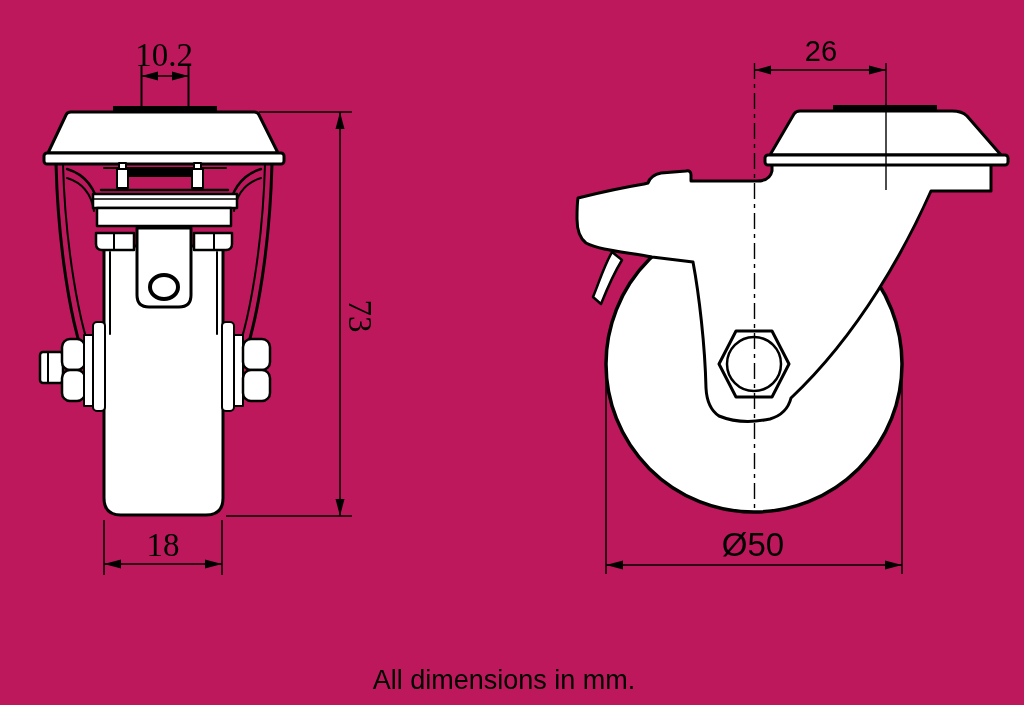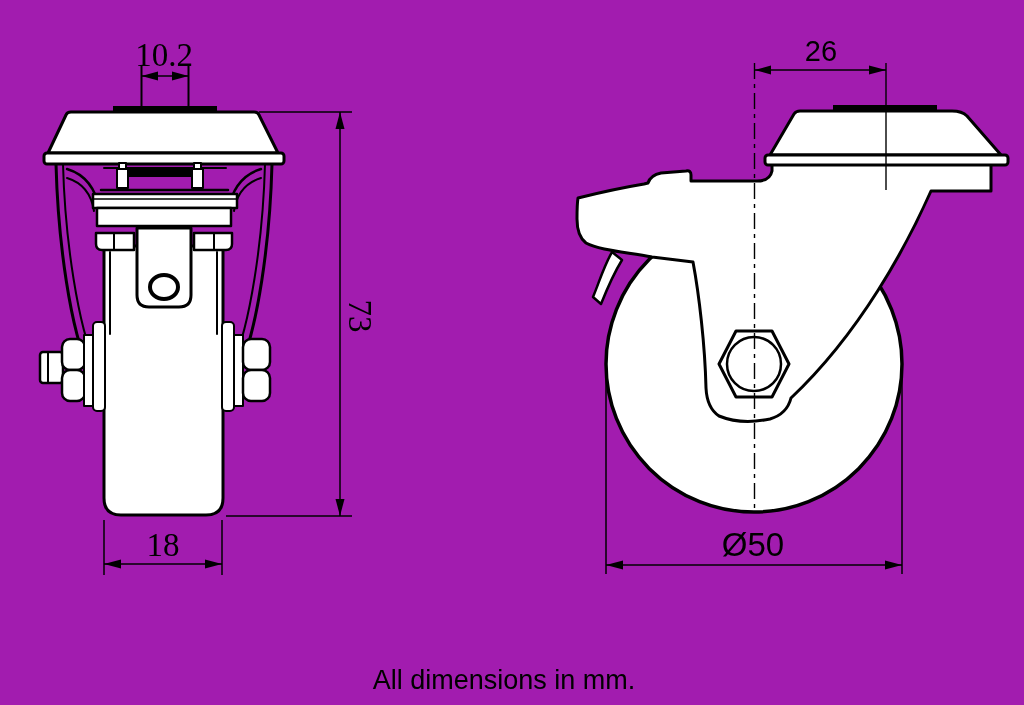--- a/index.html
+++ b/index.html
@@ -1,16 +1,16 @@
 <!DOCTYPE html>
 <html><head>
 <meta charset="utf-8">
 <style>
   html,body{margin:0;padding:0;background:#ffffff;}
-  .page{position:relative;width:1024px;height:705px;background:#a21caf;overflow:hidden;
+  .page{position:relative;width:1024px;height:705px;background:#be185d;overflow:hidden;
         font-family:"Liberation Serif", serif;}
   svg{position:absolute;left:0;top:0;}
   .dim-serif{font-family:"Liberation Serif", serif;font-size:33px;fill:#000;}
   .dim-sans{font-family:"Liberation Sans", sans-serif;font-size:29px;fill:#000;}
   .note{font-family:"Liberation Sans", sans-serif;font-size:27px;fill:#000;}
 </style>
 </head>
 <body>
 
 <div class="page">

